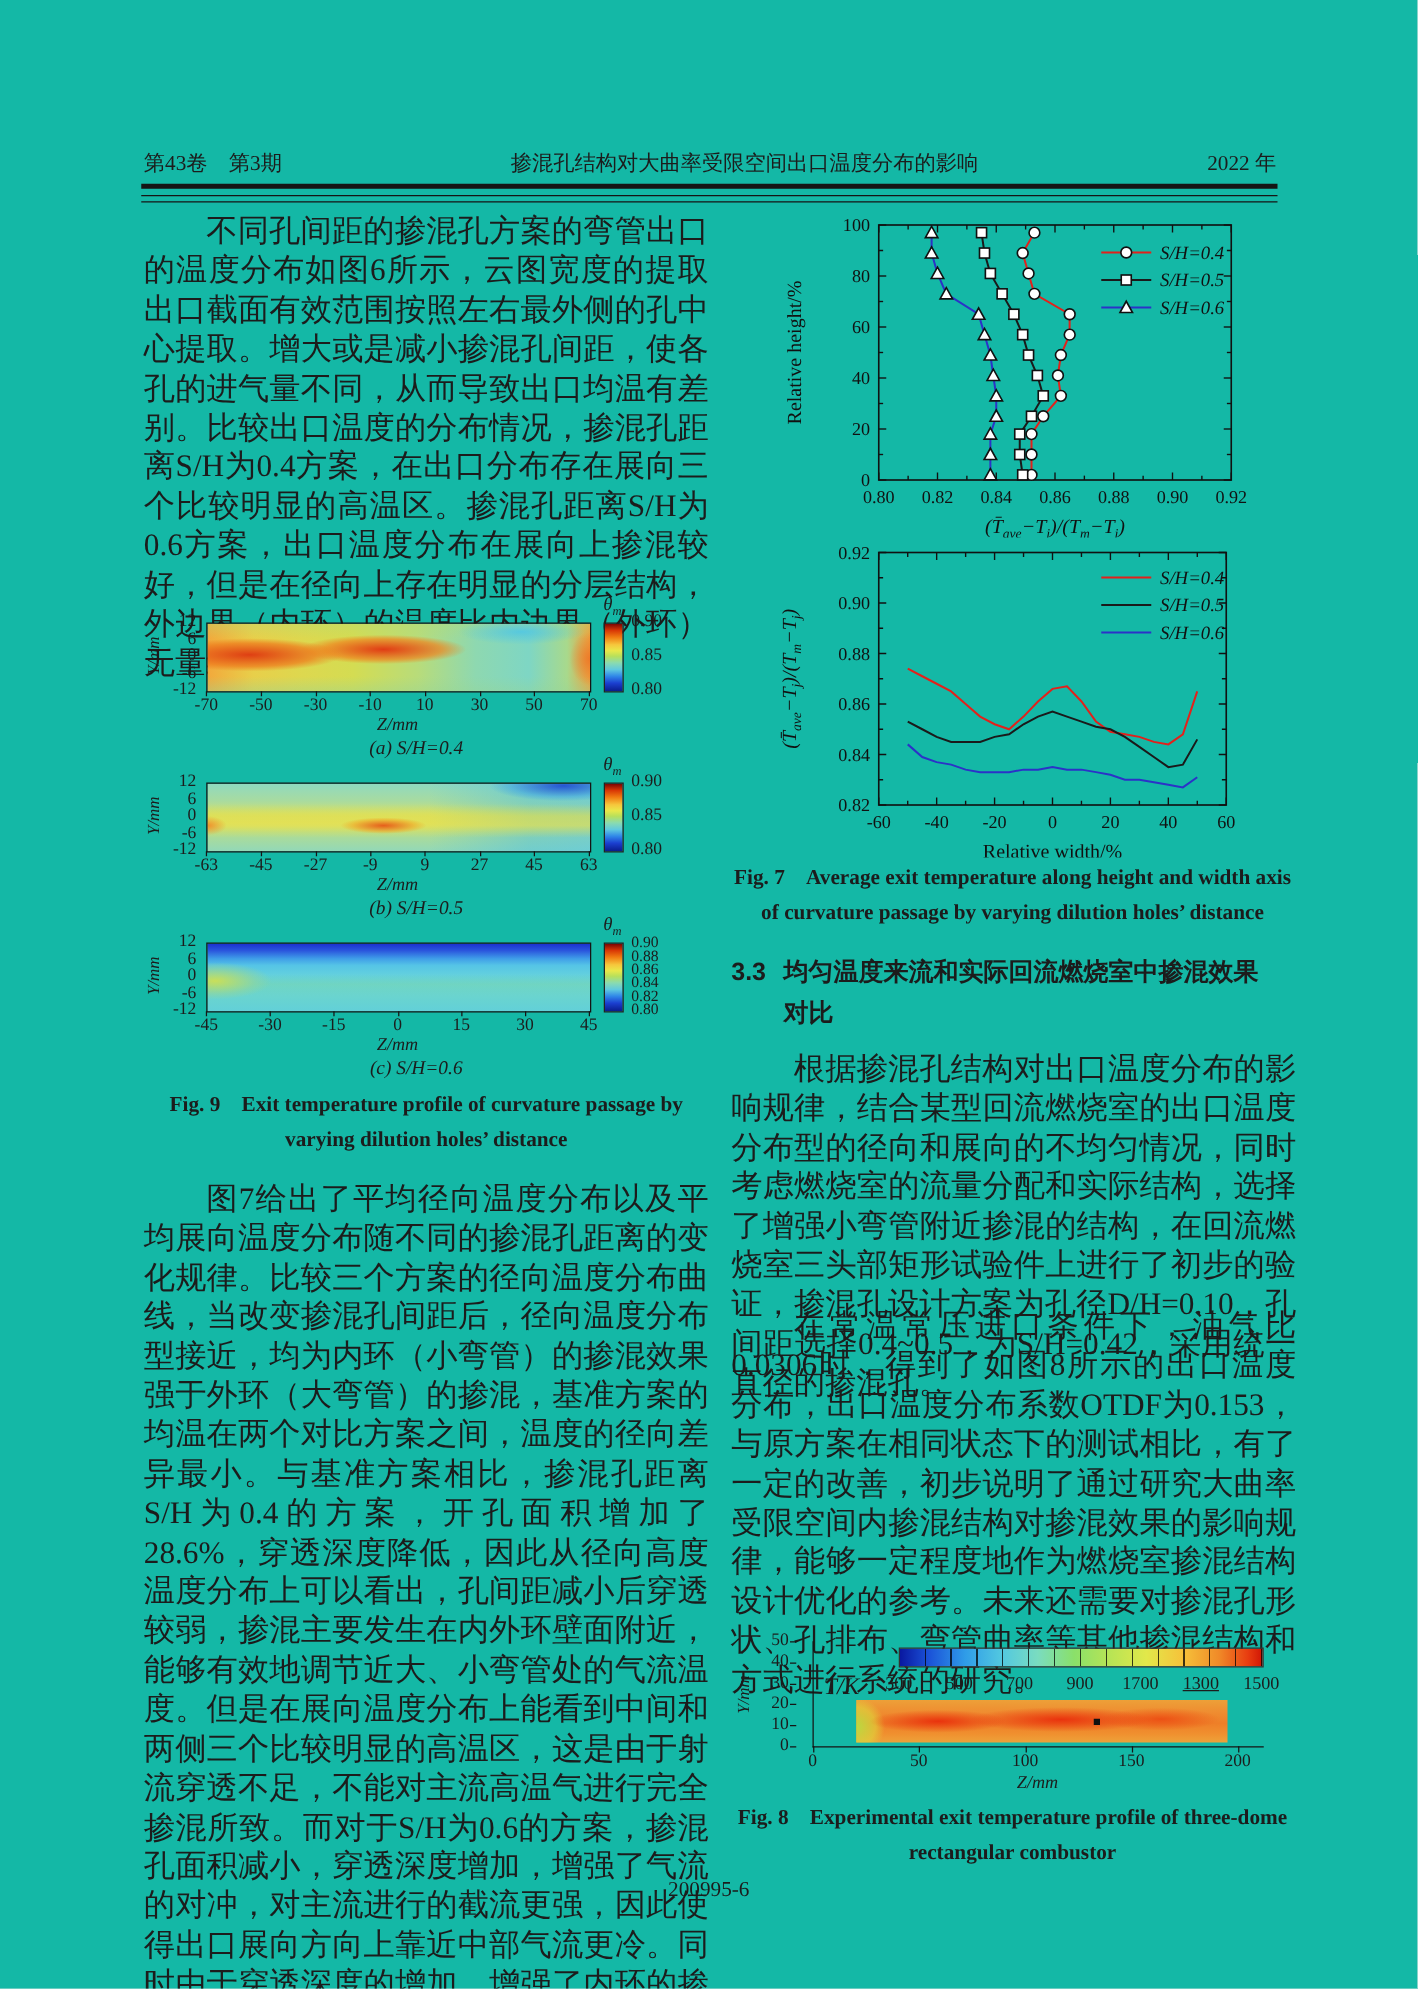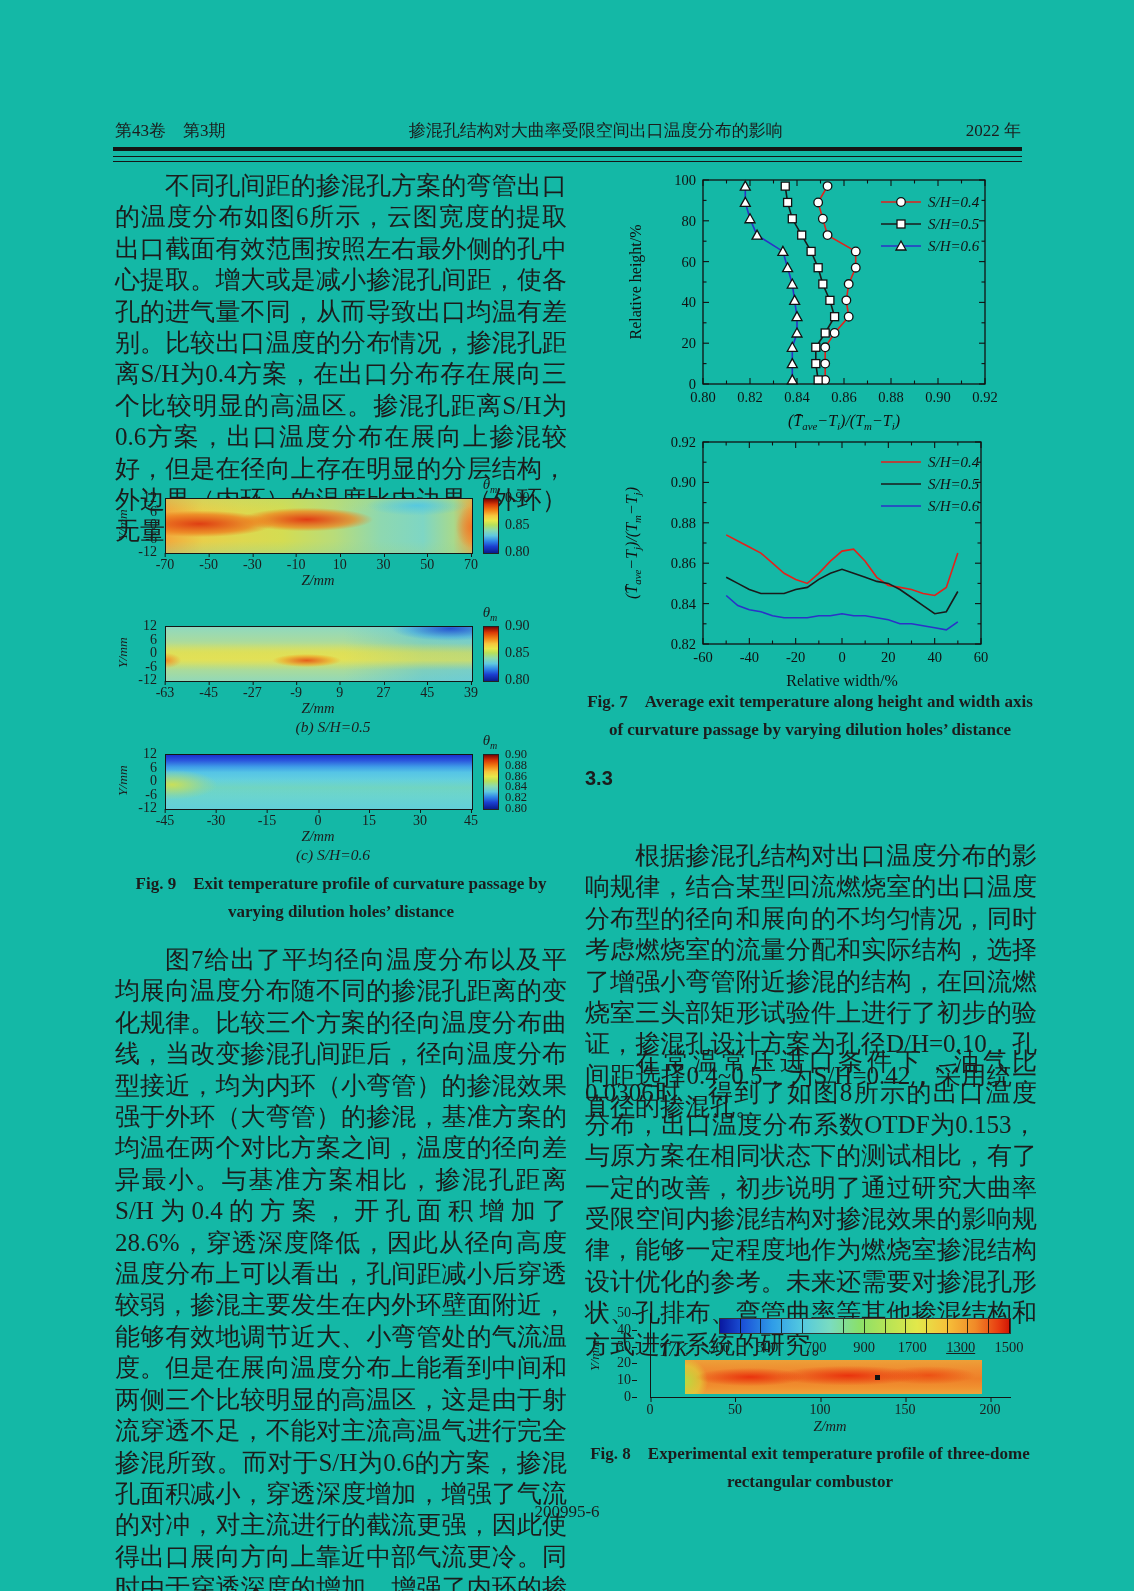--- a/index.html
+++ b/index.html
@@ -135,20 +135,21 @@
           <span class="tk" style="left: 0%;">-70</span>
           <span class="tk" style="left: 14.2857%;">-50</span>
           <span class="tk" style="left: 28.5714%;">-30</span>
           <span class="tk" style="left: 42.8571%;">-10</span>
           <span class="tk" style="left: 57.1429%;">10</span>
           <span class="tk" style="left: 71.4286%;">30</span>
           <span class="tk" style="left: 85.7143%;">50</span>
           <span class="tk" style="left: 100%;">70</span>
         </div>
       <div class="xlab">Z/mm</div>
+      <div class="subcap">(a) S/H=0.4</div>
     </div>
 
     <div class="subfig">
       <div class="cb-head"><span>θ</span><sub>m</sub></div>
       <div class="ylab">Y/mm</div>
       <div class="yticks">
           <span class="tk" style="top: 0%;">12</span>
           <span class="tk" style="top: 25%;">6</span>
           <span class="tk" style="top: 50%;">0</span>
           <span class="tk" style="top: 75%;">-6</span>
@@ -162,21 +163,21 @@
           <span class="tk" style="top: 100%;">0.80</span>
         </div>
       <div class="xticks">
           <span class="tk" style="left: 0%;">-63</span>
           <span class="tk" style="left: 14.2857%;">-45</span>
           <span class="tk" style="left: 28.5714%;">-27</span>
           <span class="tk" style="left: 42.8571%;">-9</span>
           <span class="tk" style="left: 57.1429%;">9</span>
           <span class="tk" style="left: 71.4286%;">27</span>
           <span class="tk" style="left: 85.7143%;">45</span>
-          <span class="tk" style="left: 100%;">39</span>
+          <span class="tk" style="left: 100%;">63</span>
         </div>
       <div class="xlab">Z/mm</div>
       <div class="subcap">(b) S/H=0.5</div>
     </div>
 
     <div class="subfig">
       <div class="cb-head"><span>θ</span><sub>m</sub></div>
       <div class="ylab">Y/mm</div>
       <div class="yticks">
           <span class="tk" style="top: 0%;">12</span>
@@ -403,20 +404,24 @@
         <line x1="296" y1="54" x2="336" y2="54" stroke="#1a1a1a" stroke-width="1.6"></line>
         <text x="343" y="59" font-size="15" font-style="italic" font-family="&quot;Liberation Serif&quot;,serif" fill="#111">S/H=0.5</text>
         <line x1="296" y1="76" x2="336" y2="76" stroke="#2b32c8" stroke-width="1.6"></line>
         <text x="343" y="81" font-size="15" font-style="italic" font-family="&quot;Liberation Serif&quot;,serif" fill="#111">S/H=0.6</text>
       </svg></div>
 
   <div class="figcap" style="left:585px;top:688px;width:450px;">Fig. 7　Average exit temperature along height and width axis of curvature passage by varying dilution holes’ distance</div>
 
   <div class="sec">
     <span>3.3</span>
+    <span class="lines">
+      <span>均匀温度来流和实际回流燃烧室中掺混效果</span>
+      <span>对比</span>
+    </span>
   </div>
 
   <div class="para" style="left:585px;top:840px;">根据掺混孔结构对出口温度分布的影响规律，结合某型回流燃烧室的出口温度分布型的径向和展向的不均匀情况，同时考虑燃烧室的流量分配和实际结构，选择了增强小弯管附近掺混的结构，在回流燃烧室三头部矩形试验件上进行了初步的验证，掺混孔设计方案为孔径D/H=0.10，孔间距选择0.4~0.5，为S/H=0.42，采用统一直径的掺混孔。</div>
   <div class="para" style="left:585px;top:1046px;">在常温常压进口条件下，油气比0.0306时，得到了如图8所示的出口温度分布，出口温度分布系数OTDF为0.153，与原方案在相同状态下的测试相比，有了一定的改善，初步说明了通过研究大曲率受限空间内掺混结构对掺混效果的影响规律，能够一定程度地作为燃烧室掺混结构设计优化的参考。未来还需要对掺混孔形状、孔排布、弯管曲率等其他掺混结构和方式进行系统的研究。</div>
 
   <div class="fig8">
     <div class="f8-ylab">Y/mm</div>
     <div class="f8-yticks">
         <span class="tk" style="top: 0%;">50</span>
         <span class="tk" style="top: 20%;">40</span>

